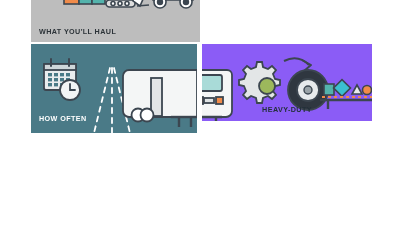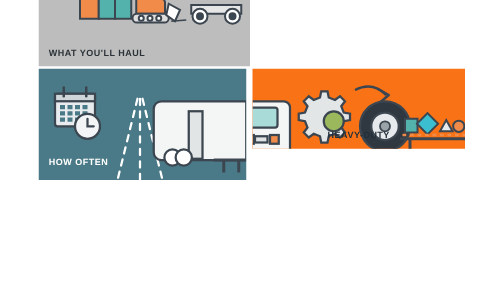--- a/index.html
+++ b/index.html
@@ -1,26 +1,26 @@
 <!DOCTYPE html>
 <html><head>
 <meta charset="utf-8">
 <style>
   html,body{margin:0;padding:0;}
   body{
     width:400px;height:225px;background:#ffffff;overflow:hidden;position:relative;
     font-family:"Liberation Sans","DejaVu Sans",sans-serif;
   }
-  .stage{position:absolute;left:0;top:0;width:400px;height:225px;margin-top:11px;}
+  .stage{position:absolute;left:0;top:0;width:400px;height:225px;}
 
   
   .panel{position:absolute;overflow:hidden;}
   #panel-haul{left:31px;top:-40px;width:169px;height:82px;background:#bdbdbd;}
   #panel-often{left:31px;top:44px;width:166px;height:89px;background:#4a7a87;}
-  #panel-duty{left:202px;top:44px;width:170px;height:64px;background:#f97316;}
+  #panel-duty{left:202px;top:44px;width:170px;height:77px;background:#8b5cf6;}
 
   .panel-label{
     position:absolute;font-weight:bold;letter-spacing:.4px;
     line-height:1.18;
   }
   #label-haul{left:8px;bottom:6px;font-size:7.2px;color:#2c3338;}
   #label-often{left:8px;bottom:10px;font-size:7.2px;color:#ffffff;}
   #label-duty{left:0;right:0;bottom:7px;font-size:7.2px;color:#23303a;text-align:center;}
   #label-duty span{display:block;}
 

